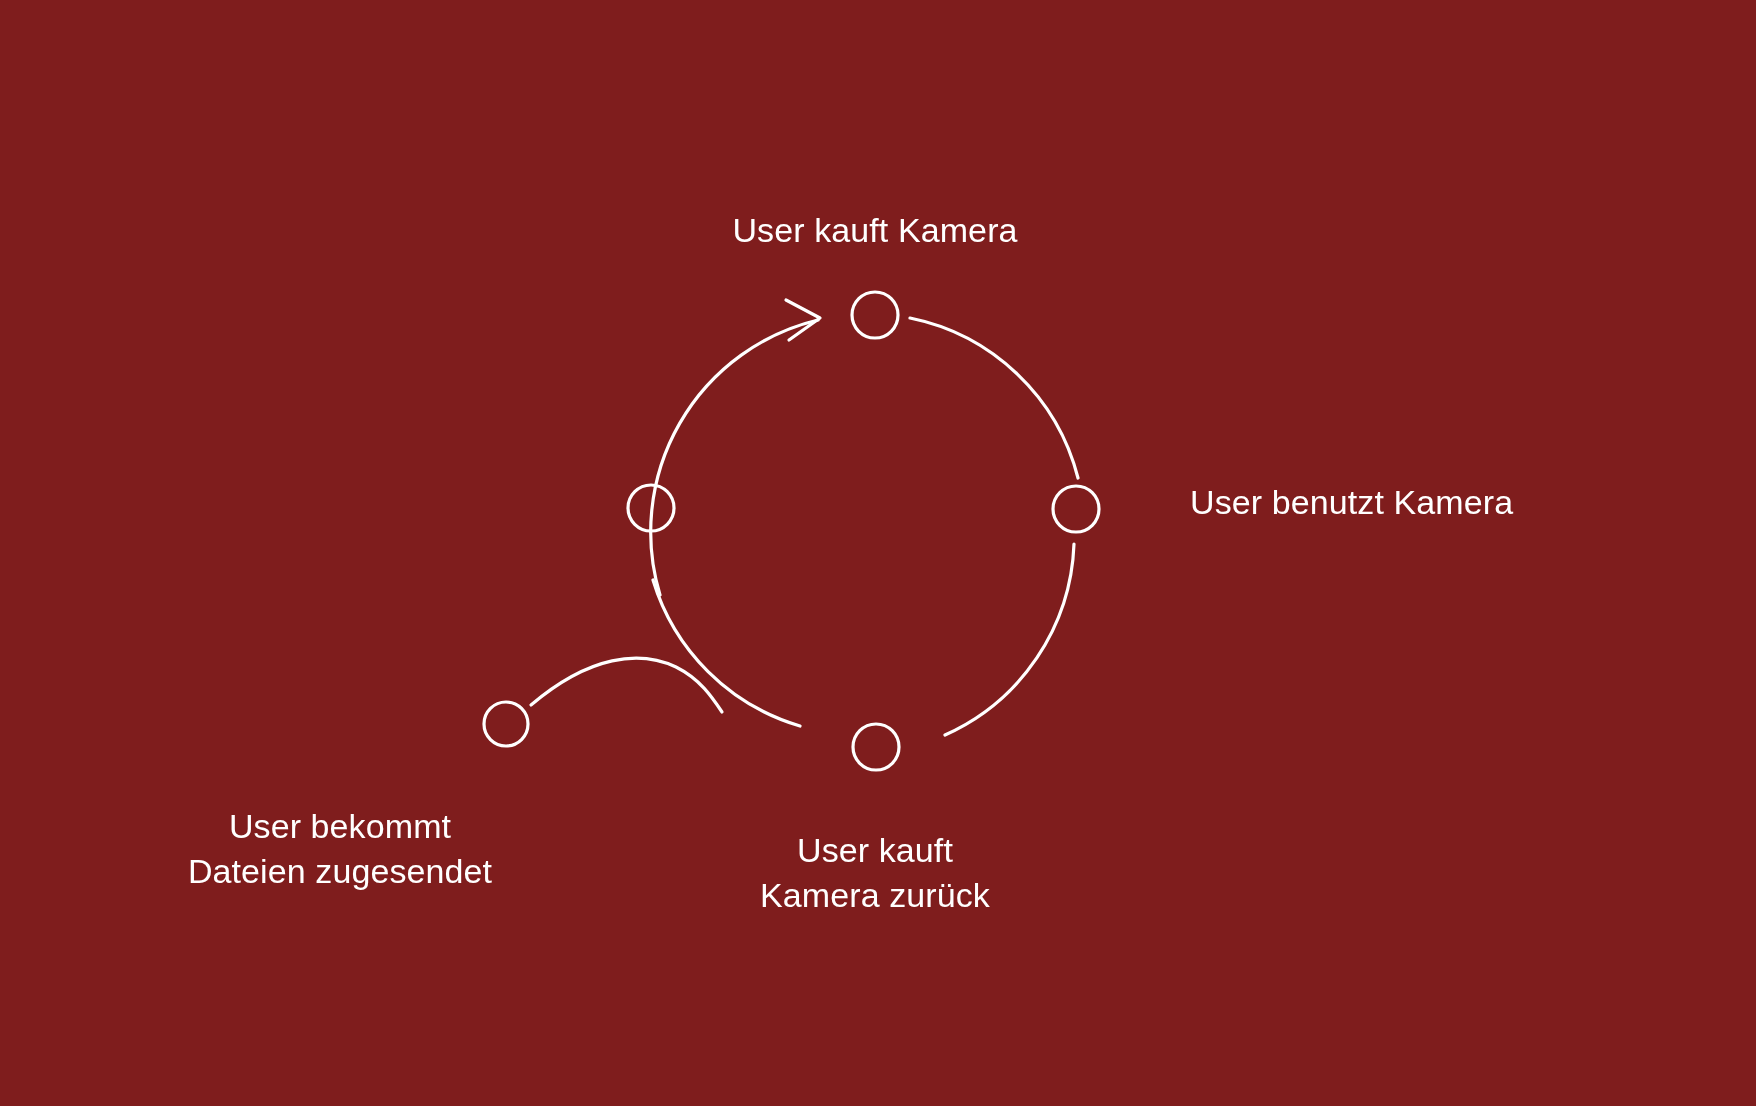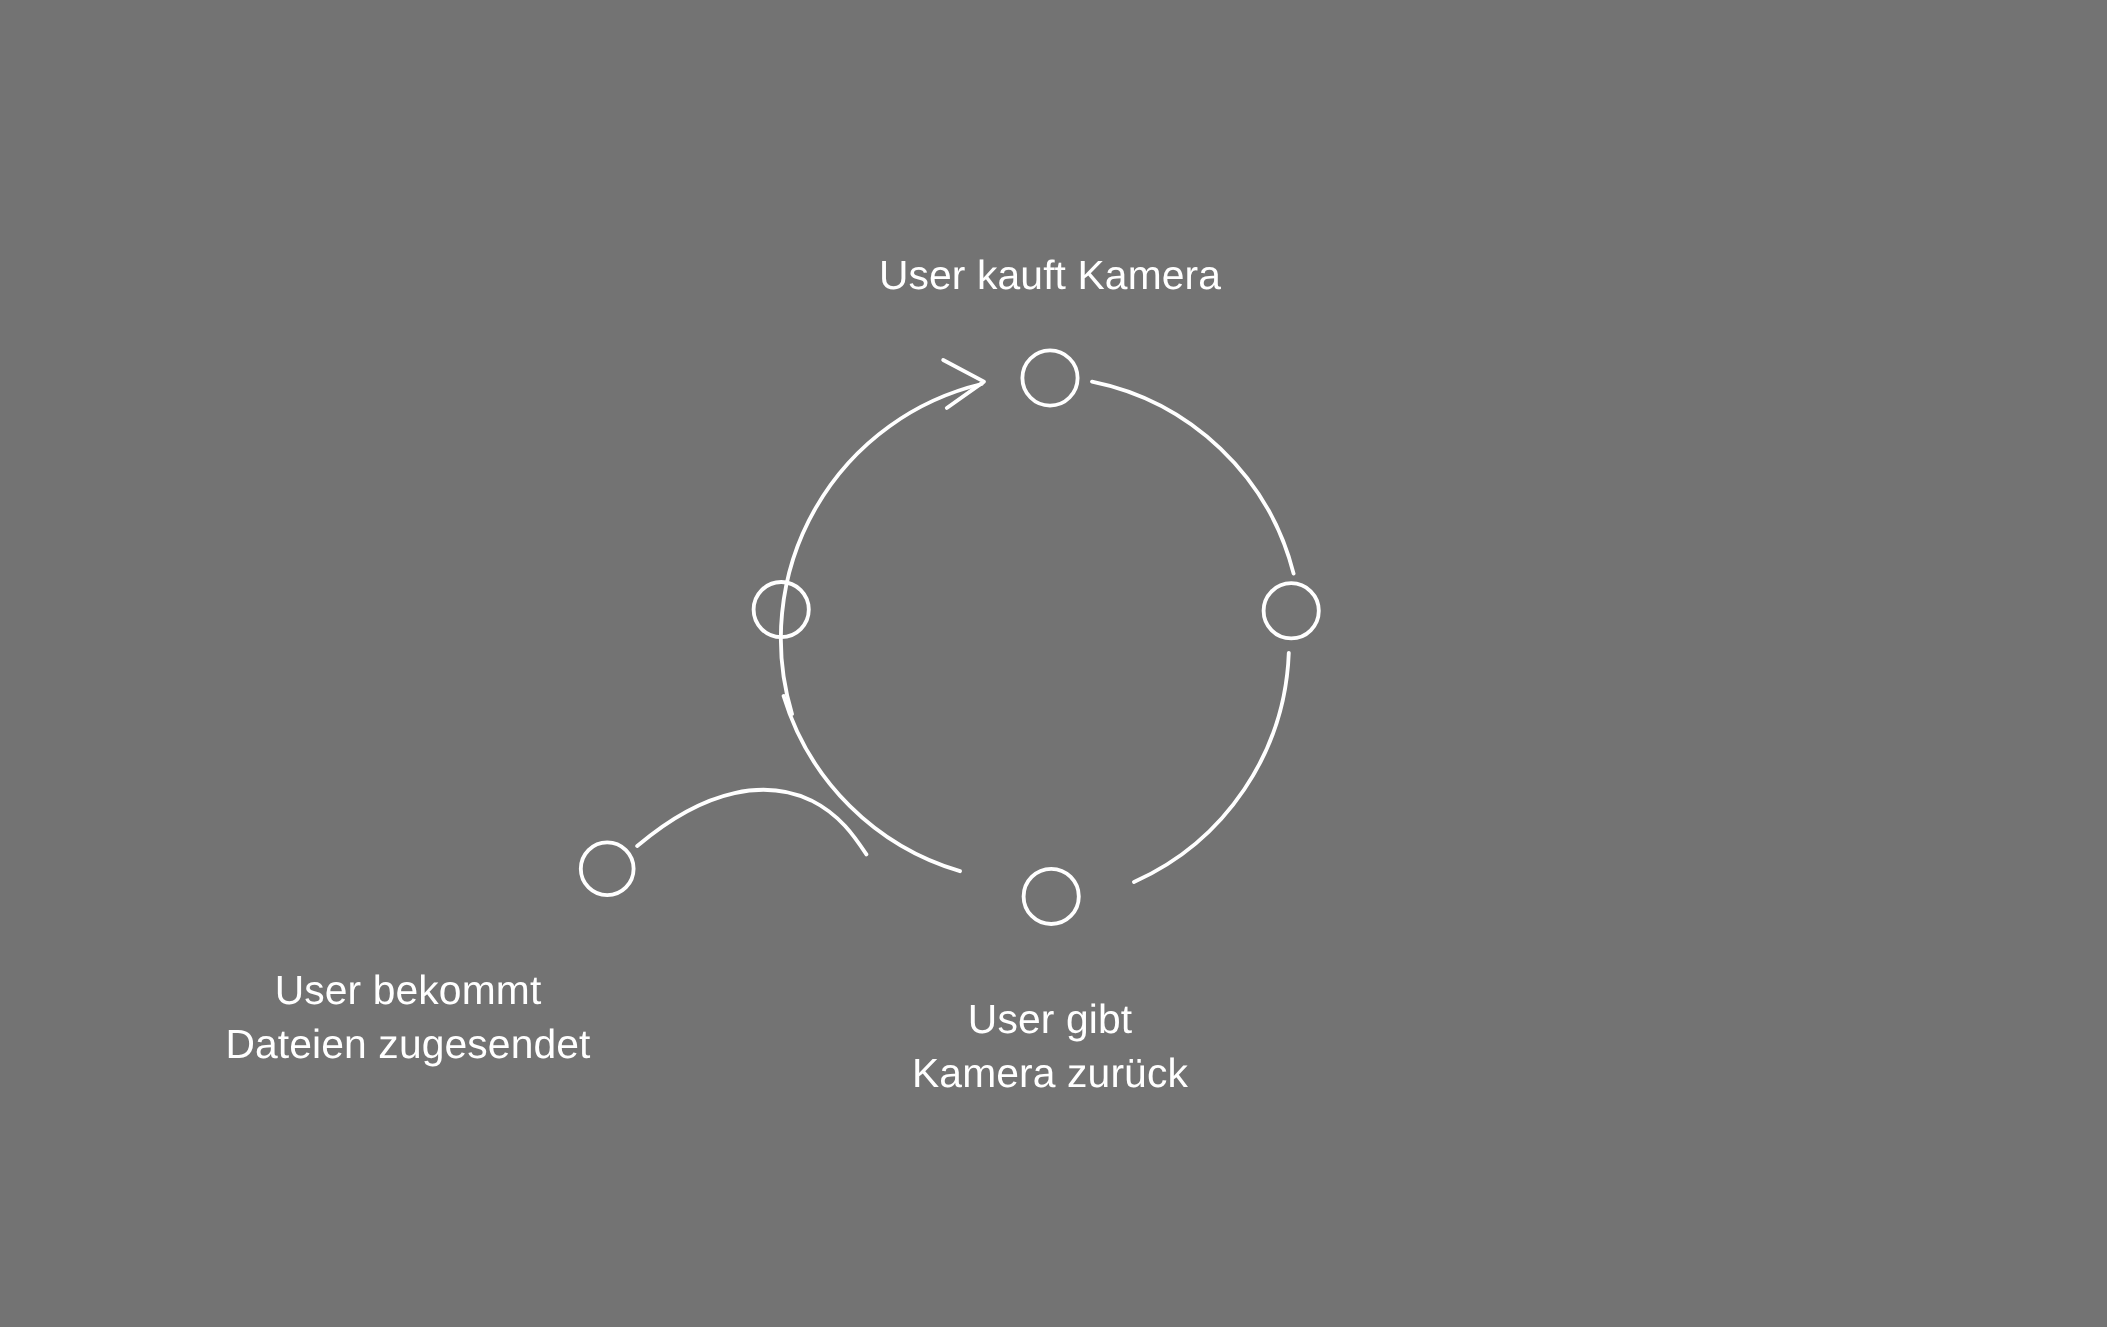--- a/index.html
+++ b/index.html
@@ -10,21 +10,21 @@
   body {
     width: 1756px;
     height: 1106px;
     overflow: hidden;
     font-family: "Liberation Sans", sans-serif;
   }
   #canvas {
     position: relative;
     width: 1756px;
     height: 1106px;
-    background: #737373;
+    background: #7f1d1d;
   }
   #diagram-svg {
     position: absolute;
     left: 0;
     top: 0;
     width: 1756px;
     height: 1106px;
     display: block;
   }
   .label {
@@ -93,21 +93,22 @@
 
     <circle cx="875" cy="315" r="23" fill="none" stroke="#ffffff" stroke-width="3.2"></circle>
     <circle cx="1076" cy="509" r="23" fill="none" stroke="#ffffff" stroke-width="3.2"></circle>
     <circle cx="876" cy="747" r="23" fill="none" stroke="#ffffff" stroke-width="3.2"></circle>
     <circle cx="651" cy="508" r="23" fill="none" stroke="#ffffff" stroke-width="3.2"></circle>
     <circle cx="506" cy="724" r="22" fill="none" stroke="#ffffff" stroke-width="3.2"></circle>
   </svg>
 
   <div class="label label-top">User kauft Kamera</div>
 
+  <div class="label label-right">User benutzt Kamera</div>
 
 
-  <div class="label label-bottom">User gibt
+  <div class="label label-bottom">User kauft
 Kamera zurück</div>
 
   <div class="label label-branch">User bekommt
 Dateien zugesendet</div>
 
 </div>
 
 </body></html>

